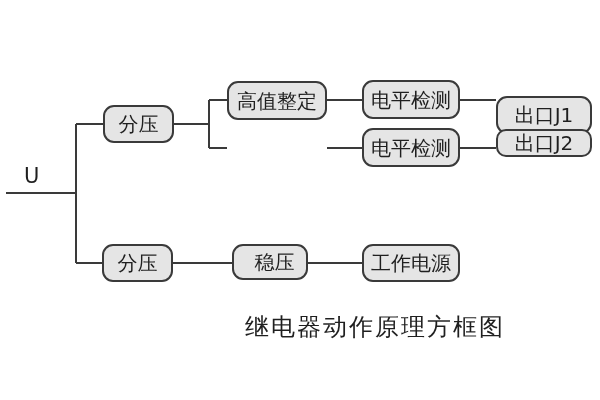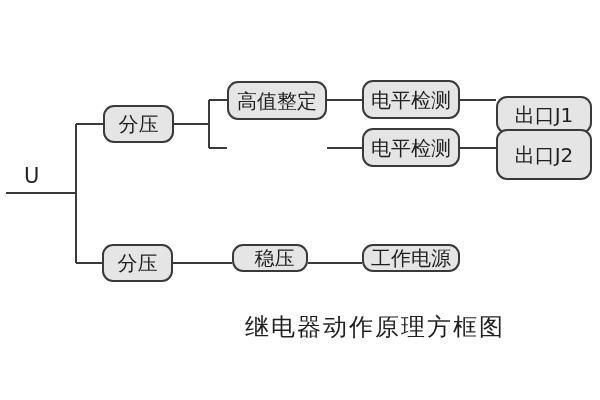--- a/index.html
+++ b/index.html
@@ -40,24 +40,24 @@
     justify-content: center;
     white-space: nowrap;
   }
   
   .n-fenya-top    { left: 103px; top: 105px; width: 71px;  height: 38px; }
   .n-gaozhi       { left: 227px; top: 81px;  width: 100px; height: 39px; }
   .n-dizhi        { left: 227px; top: 128px; width: 100px; height: 39px; }
   .n-dianping1    { left: 362px; top: 80px;  width: 98px;  height: 39px; }
   .n-dianping2    { left: 362px; top: 128px; width: 98px;  height: 39px; }
   .n-chukou1      { left: 496px; top: 96px;  width: 96px;  height: 38px; }
-  .n-chukou2      { left: 496px; top: 129px; width: 96px;  height: 51px; }
+  .n-chukou2      { left: 496px; top: 129px; width: 96px;  height: 28px; border-radius: 10px; }
   .n-fenya-bottom { left: 102px; top: 244px; width: 71px;  height: 38px; }
-  .n-wenya        { left: 232px; top: 244px; width: 76px;  height: 28px; padding-left: 9px; }
-  .n-gongzuo      { left: 362px; top: 244px; width: 98px;  height: 28px; }
+  .n-wenya        { left: 232px; top: 244px; width: 76px;  height: 36px; padding-left: 9px; }
+  .n-gongzuo      { left: 362px; top: 244px; width: 98px;  height: 38px; }
 
   .input-label {
     position: absolute;
     left: 24px;
     top: 164px;
     font-size: 21px;
     color: #1f1f1f;
   }
   .caption {
     position: absolute;

